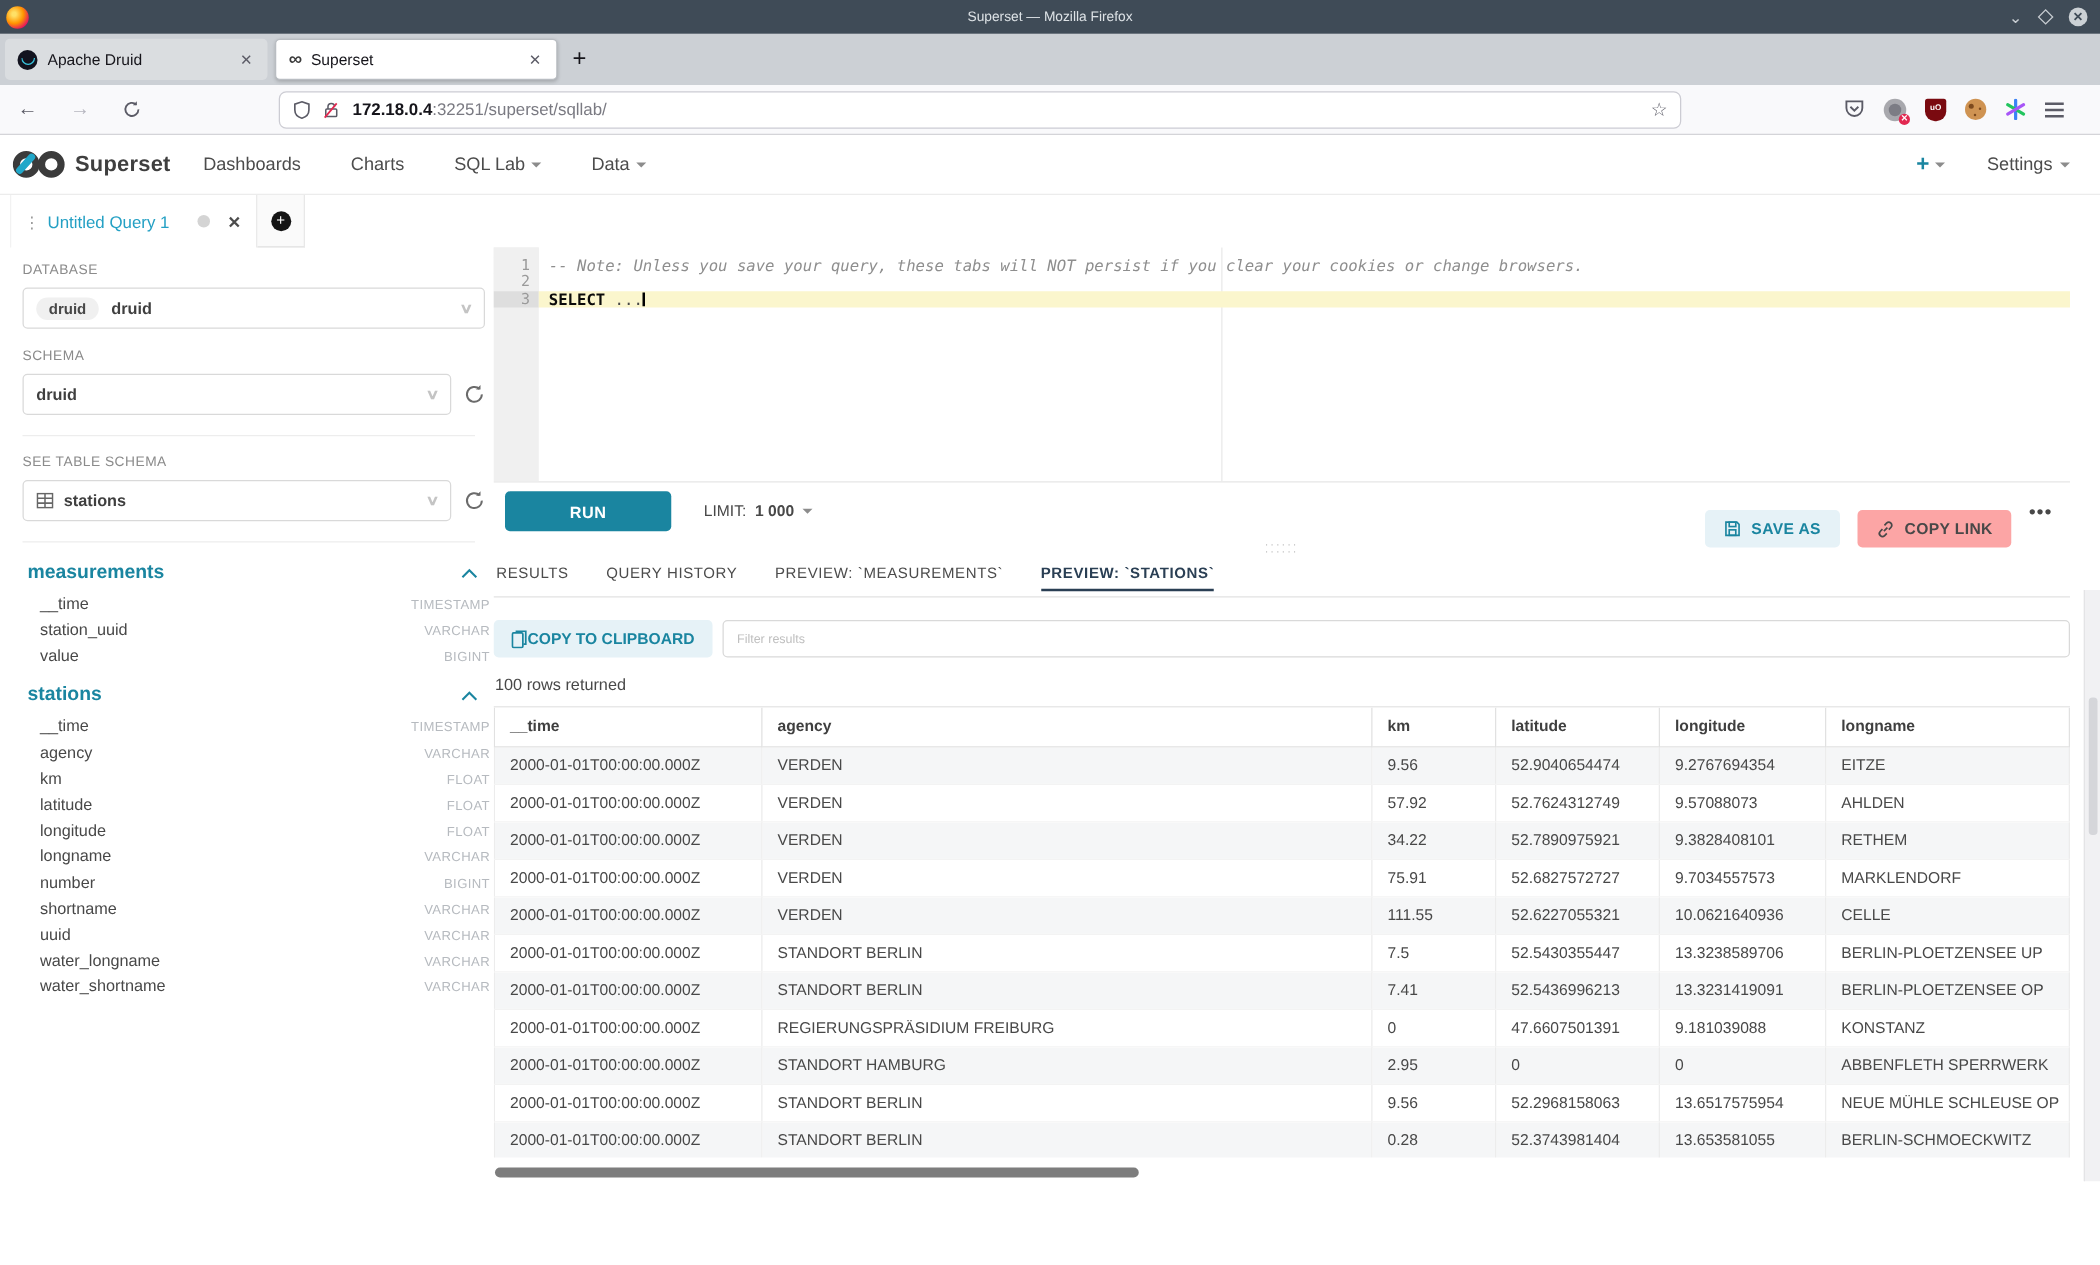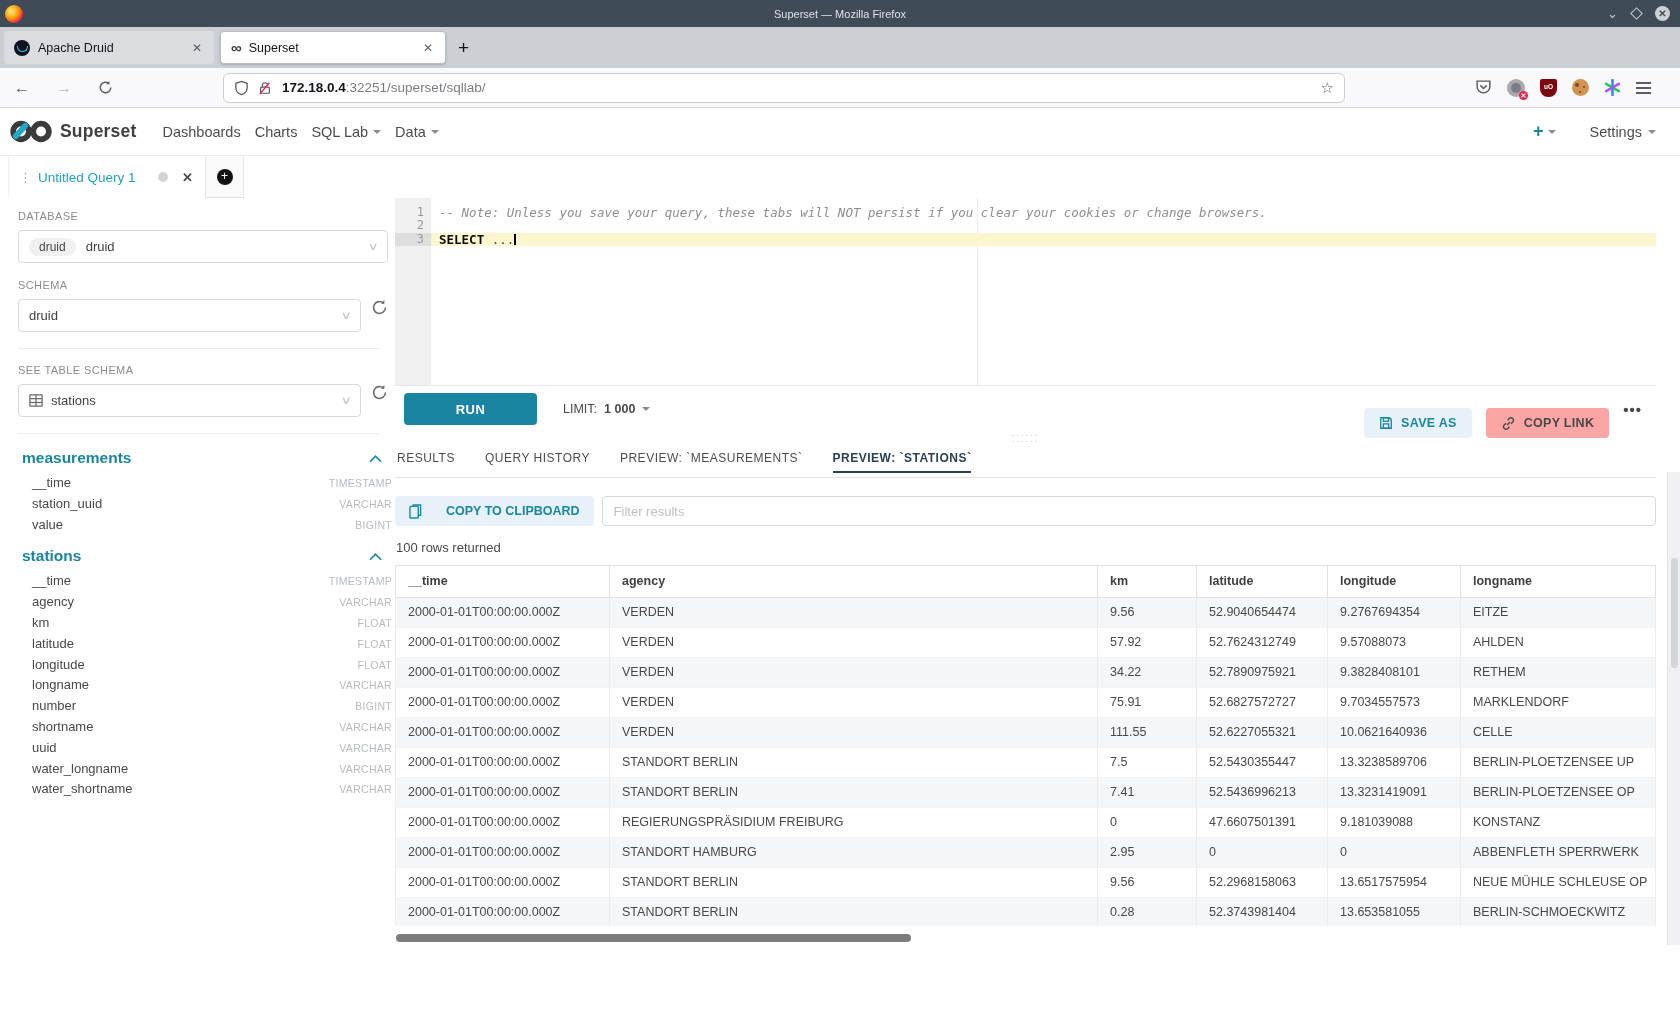--- a/index.html
+++ b/index.html
@@ -50,21 +50,21 @@
   .ext-ublock { width:17px; height:18px; background:#7a0a10; color:#fff; font-size:6.5px; font-weight:bold;
     text-align:center; line-height:16px; border-radius:2px 2px 8px 8px; }
   .ext-cookie { width:17px; height:17px; border-radius:50%; background:#cf9352; position:relative; }
   .ext-cookie::before { content:""; position:absolute; left:3px; top:4px; width:4px; height:4px; border-radius:50%; background:#7d4a1e;
     box-shadow:7px 2px 0 -1px #7d4a1e, 3px 7px 0 -1px #7d4a1e; }
 
   
   .ss-header { height:48px; display:flex; align-items:center; padding:0 24px 0 10px; border-bottom:1px solid #ececec; background:#fff; }
   .ss-brand { display:flex; align-items:center; gap:8px; }
   .brand-name { font-size:17.5px; font-weight:bold; color:#3f3f3f; letter-spacing:.2px; }
-  .ss-nav { display:flex; align-items:center; gap:14px; margin-left:26px; font-size:14.5px; color:#4c4c4c; }
+  .ss-nav { display:flex; align-items:center; gap:40px; margin-left:26px; font-size:14.5px; color:#4c4c4c; }
   .ss-nav .nav-item { display:flex; align-items:center; gap:5px; }
   .caret { width:0; height:0; border-left:4px solid transparent; border-right:4px solid transparent; border-top:4.5px solid #8c8c8c; }
   .ss-right { margin-left:auto; display:flex; align-items:center; gap:34px; }
   .plus-teal { color:#1a85a0; font-size:18px; font-weight:bold; display:flex; align-items:center; gap:4px; }
 
   
   .qtab-row { height:42px; display:flex; background:#fff; }
   .qtab { width:198px; margin-left:8px; border-right:1px solid #e4e4e4; border-left:1px solid #f2f2f2;
     display:flex; align-items:center; padding:0 12px 0 10px; }
   .qtab-grip { color:#9a9a9a; font-size:13px; letter-spacing:-2px; margin-right:8px; }
@@ -73,21 +73,21 @@
   .qtab-close { color:#4c4c4c; font-size:13px; font-weight:bold; }
   .qtab-add { width:38px; background:#fafafa; border-right:1px solid #e8e8e8; border-bottom:1px solid #e0e0e0;
     display:flex; align-items:center; justify-content:center; }
   .add-circle { width:16px; height:16px; background:#141414; color:#fff; border-radius:50%; font-size:12px;
     line-height:15px; text-align:center; }
 
   
   .main { display:flex; height:814px; }
   .sidebar { width:395px; padding:12px 0 0 18px; flex-shrink:0; overflow:hidden; }
   .sb-label { font-size:11px; color:#8b8b8b; letter-spacing:.4px; margin-bottom:8px; }
-  .sb-row { display:flex; align-items:flex-start; width:370px; margin-bottom:16px; }
+  .sb-row { display:flex; align-items:center; width:370px; margin-bottom:16px;font-weight:bold; }
   .sb-select { flex:1; height:33px; border:1px solid #d9d9d9; border-radius:4px; display:flex; align-items:center; padding:0 10px; background:#fff; }
   .sb-select .val { font-size:13px; color:#3f3f3f; }
   .pill { background:#f0f0f0; border-radius:11px; padding:2px 10px; font-size:12px; margin-right:10px; color:#484848; }
   .chev-down { margin-left:auto; color:#c4c4c4; font-size:11px; transform:scaleX(1.4); }
   .refresh-ic { margin-left:10px; flex-shrink:0; }
   .sb-divider { width:362px; height:1px; background:#ededed; margin:2px 0 15px; }
   .grid-ic { margin-right:8px; }
   .sb-table-header { display:flex; align-items:center; justify-content:space-between; width:360px; margin:2px 0 8px 4px; }
   .sb-table-name { color:#1a85a0; font-size:15.5px; font-weight:bold; }
   .sb-cols { width:360px; margin-left:14px; margin-bottom:10px; }
@@ -123,23 +123,23 @@
   .btn-copylink { background:#fca5a5; color:#484848; }
   .dots-menu { color:#484848; font-size:15px; font-weight:bold; letter-spacing:1px; }
   .splitter { height:10px; text-align:center; color:#bdbdbd; font-size:9px; letter-spacing:2px; line-height:6px; }
 
   .south-tabs { display:flex; gap:30px; border-bottom:1px solid #e2e2e2; padding:9px 0 4px 2px; height:36px; }
   .stab { font-size:12px; letter-spacing:.5px; color:#4c4c4c; padding-bottom:12px; border-bottom:2px solid transparent; white-space:nowrap; }
   .stab.active { color:#2a3f54; font-weight:bold; border-bottom-color:#2a3f54; }
 
   .results-controls { display:flex; margin-top:18px; gap:8px; }
   .copy-btn { height:30px; background:#e6f2f7; color:#1a85a0; border:none; border-radius:4px;
-    display:flex; align-items:center; gap:24px; padding:0 14px; font-size:12.5px; font-weight:bold; font-family:inherit; }
+    display:flex; align-items:center; gap:0; padding:0 14px; font-size:12.5px; font-weight:bold; font-family:inherit; }
   .filter-input { flex:1; height:30px; border:1px solid #d9d9d9; border-radius:4px; padding:0 11px;
-    font-size:13px; font-family:inherit; color:#484848; }
+    font-size:10px; font-family:inherit; color:#484848; }
   .filter-input::placeholder { color:#bfbfbf; }
   .rowcount { font-size:13px; margin:14px 0 10px 1px; }
 
   .rtable-wrap { height:361px; overflow:hidden; border-top:1px solid #e1e1e1; }
   table.rtable { border-collapse:collapse; width:100%; table-layout:fixed; }
   .rtable th { height:31px; font-size:12.5px; font-weight:bold; text-align:left; padding:0 12px;
     border:1px solid #e1e1e1; border-top:none; background:#fff; color:#3f3f3f; }
   .rtable td { height:30px; font-size:12.5px; padding:0 12px; border-right:1px solid #ececec;
     border-bottom:1px solid #f3f3f3; white-space:nowrap; overflow:hidden; color:#484848; }
   .rtable td:first-child { border-left:1px solid #ececec; }

